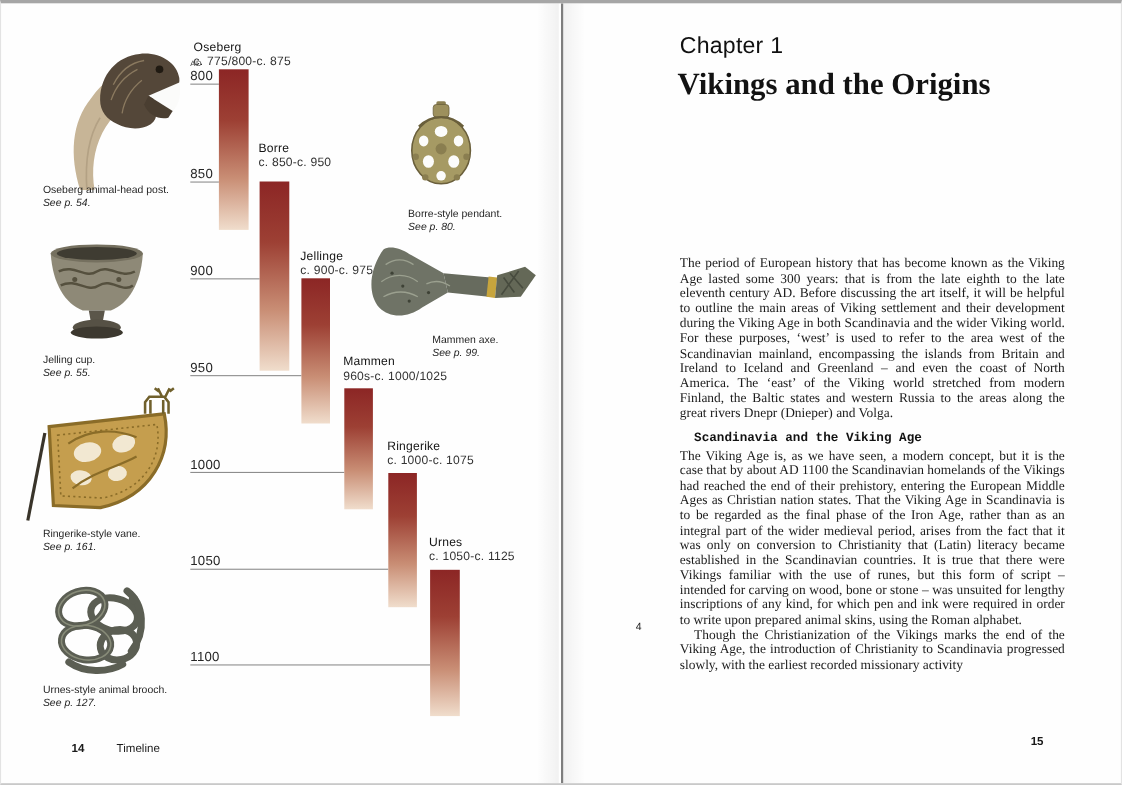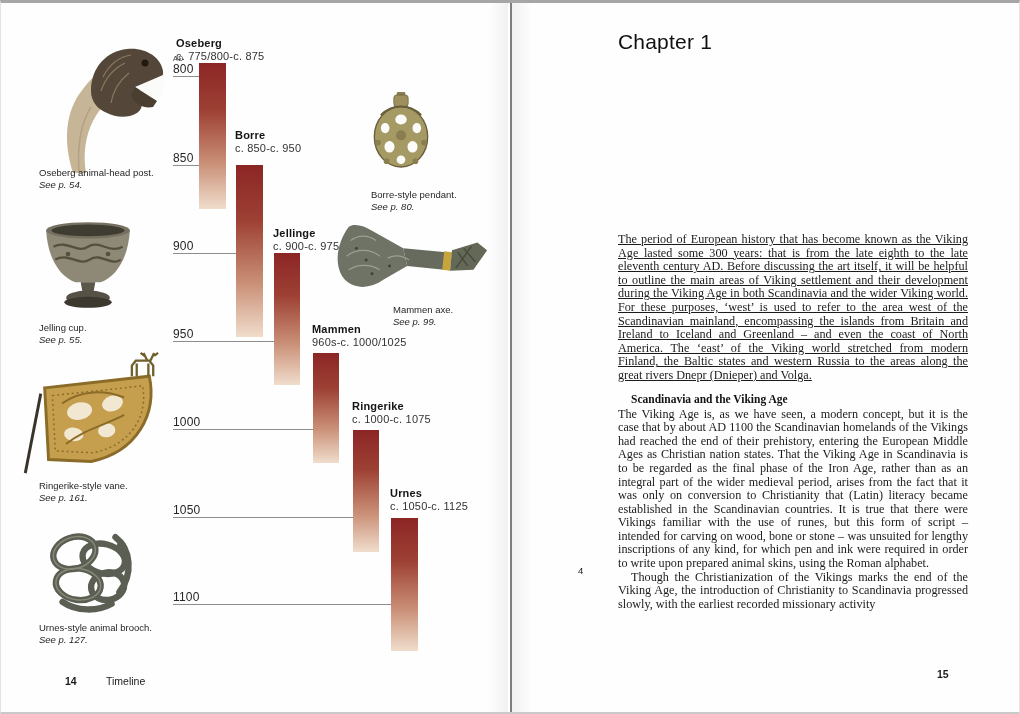--- a/index.html
+++ b/index.html
@@ -18,42 +18,42 @@
   #gutter-shade-r{position:absolute;left:511px;top:0;bottom:0;width:20px;
     background:linear-gradient(to left,rgba(0,0,0,0),rgba(0,0,0,0.05));}
 
   
   .tick-line{position:absolute;height:1px;background:#8d8d8d;}
   .tick-label{position:absolute;font-size:12px;letter-spacing:.2px;color:#262626;}
   .era-label{position:absolute;font-size:7px;letter-spacing:.6px;color:#3a3a3a;}
   .bar{position:absolute;
     background:linear-gradient(to bottom,var(--bar-top,#8c2625) 0%,#9d4034 32%,#c98e75 68%,var(--bar-bottom,#f0ddcc) 100%);}
   .style-label{position:absolute;line-height:13px;}
-  .style-label .nm{display:block;font-size:11px;font-weight:bold;color:#141414;letter-spacing:.2px;}
+  .style-label .nm{display:block;font-size:11px;font-weight:normal;color:#141414;letter-spacing:.2px;}
   .style-label .dt{display:block;font-size:11px;color:#333;letter-spacing:.2px;}
 
   
   .caption{position:absolute;font-size:9.5px;line-height:11.5px;color:#1f1f1f;width:150px;}
   .caption .see{font-style:italic;display:block;}
 
   
   .folio{position:absolute;font-size:10.5px;font-weight:bold;color:#1a1a1a;}
   .running{position:absolute;font-size:10.5px;color:#1a1a1a;}
 
   
   #chapter-label{position:absolute;left:617px;top:27px;font-size:21px;color:#101010;letter-spacing:.2px;}
   #chapter-title{position:absolute;left:615px;top:56px;width:390px;
     font-family:"Liberation Serif",serif;font-weight:bold;font-size:28px;line-height:35px;color:#121212;}
   #body-col{position:absolute;left:617px;top:230px;width:350px;
     font-family:"Liberation Serif",serif;font-size:12.2px;line-height:13.6px;
     text-align:justify;color:#1b1b1b;}
   #body-col p{margin:0;}
-  #body-col p.p1{margin-bottom:9px;text-decoration:underline;}
+  #body-col p.p1{margin-bottom:9px;}
   #body-col p.p3{text-indent:13px;}
-  #subheading{font-family:Liberation Serif, serif;font-size:11.5px;font-weight:bold;
+  #subheading{font-family:Liberation Mono, monospace;font-size:11.5px;font-weight:bold;
     color:#111;padding-left:13px;margin:0 0 2px 0;line-height:14px;}
   #margin-ref{position:absolute;left:577px;top:562px;font-size:9.5px;color:#222;}
   svg{display:block;}
 </style>
 </head>
 <body>
 
 <div id="spread">
 
   <div>
@@ -220,20 +220,21 @@
     <span class="running" style="left:105px;top:672px">Timeline</span>
   </div>
 
   <div id="gutter-shade-l"></div>
   <div id="gutter-shade-r"></div>
   <div id="gutter"></div>
 
   <div>
     <div id="chapter-label">Chapter 1</div>
     <div id="chapter-title">
+      <div>Vikings and the Origins</div>
     </div>
 
     <div id="body-col">
       <p class="p1">The period of European history that has become known as the Viking Age lasted some 300 years: that is from the late eighth to the late eleventh century AD. Before discussing the art itself, it will be helpful to outline the main areas of Viking settlement and their development during the Viking Age in both Scandinavia and the wider Viking world. For these purposes, ‘west’ is used to refer to the area west of the Scandinavian mainland, encompassing the islands from Britain and Ireland to Iceland and Greenland – and even the coast of North America. The ‘east’ of the Viking world stretched from modern Finland, the Baltic states and western Russia to the areas along the great rivers Dnepr (Dnieper) and Volga.</p>
       <h3 id="subheading">Scandinavia and the Viking Age</h3>
       <p class="p2">The Viking Age is, as we have seen, a modern concept, but it is the case that by about AD 1100 the Scandinavian homelands of the Vikings had reached the end of their prehistory, entering the European Middle Ages as Christian nation states. That the Viking Age in Scandinavia is to be regarded as the final phase of the Iron Age, rather than as an integral part of the wider medieval period, arises from the fact that it was only on conversion to Christianity that (Latin) literacy became established in the Scandinavian countries. It is true that there were Vikings familiar with the use of runes, but this form of script – intended for carving on wood, bone or stone – was unsuited for lengthy inscriptions of any kind, for which pen and ink were required in order to write upon prepared animal skins, using the Roman alphabet.</p>
       <p class="p3">Though the Christianization of the Vikings marks the end of the Viking Age, the introduction of Christianity to Scandinavia progressed slowly, with the earliest recorded missionary activity</p>
     </div>
 
     <span id="margin-ref">4</span>

